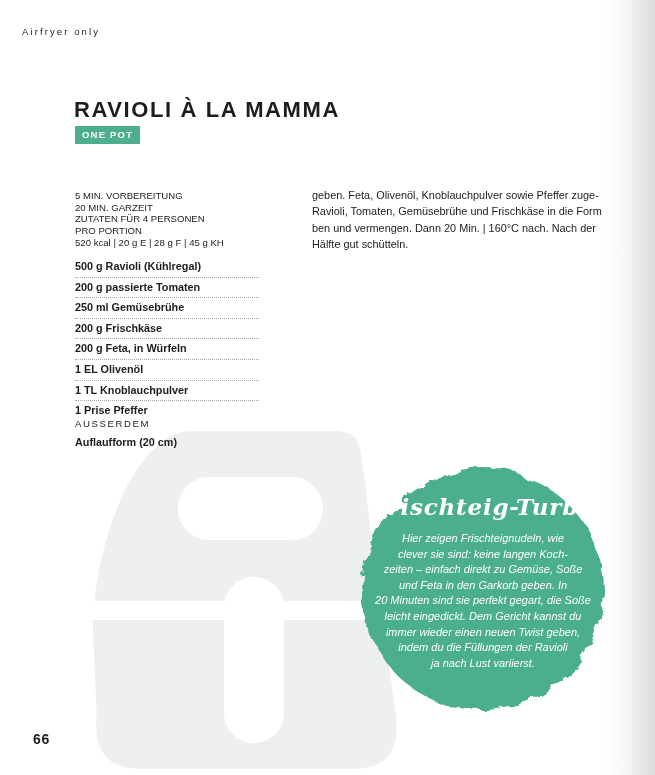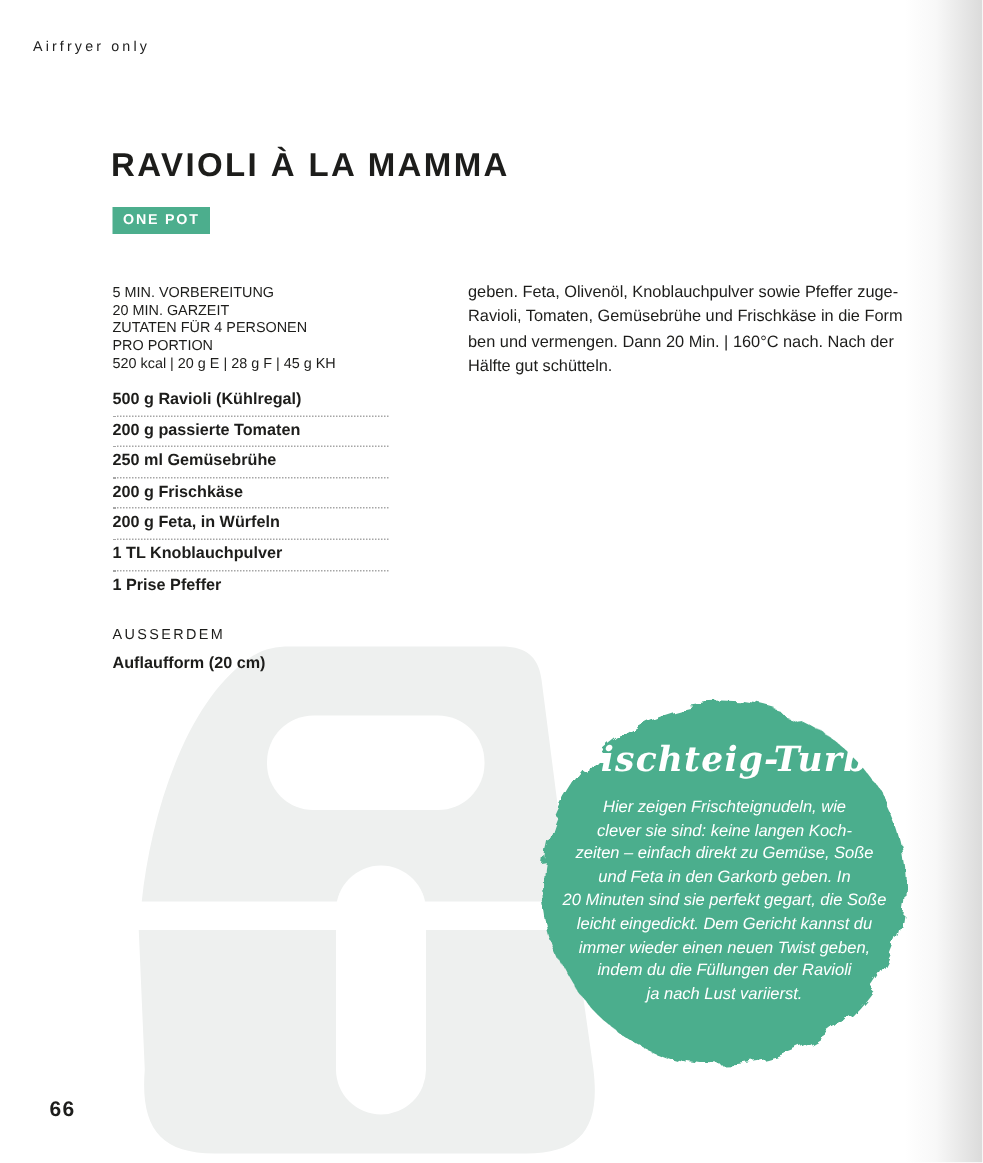--- a/index.html
+++ b/index.html
@@ -23,21 +23,21 @@
   }
   .title{
     position:absolute;left:74px;top:97px;z-index:4;
     font-size:22px;font-weight:bold;letter-spacing:1.6px;color:var(--ink);
     white-space:nowrap;
   }
   .badge{
     position:absolute;left:75px;top:126px;z-index:4;
     background:var(--green);color:#fff;
     font-size:9.5px;font-weight:bold;letter-spacing:1.2px;
-    padding:0 7px;height:18px;line-height:18px;margin-top:12px;
+    padding:0 7px;height:18px;line-height:18px;
   }
   .meta{
     position:absolute;left:75px;top:190px;z-index:4;
     font-size:9.6px;line-height:11.7px;white-space:nowrap;
   }
   .ingredients{
     position:absolute;left:75px;top:257px;width:184px;z-index:4;
     margin:0;padding:0;list-style:none;
     font-size:10.8px;font-weight:bold;
   }
@@ -127,20 +127,21 @@
     <div>PRO PORTION</div>
     <div>520 kcal | 20 g E | 28 g F | 45 g KH</div>
   </div>
 
 <ul class="ingredients">
     <li>500 g Ravioli (Kühlregal)</li>
     <li>200 g passierte Tomaten</li>
     <li>250 ml Gemüsebrühe</li>
     <li>200 g Frischkäse</li>
     <li>200 g Feta, in Würfeln</li>
+    <li>1 EL Olivenöl</li>
     <li>1 TL Knoblauchpulver</li>
     <li>1 Prise Pfeffer</li>
   </ul>
 
 <div class="ausserdem">AUSSERDEM</div>
 <div class="extra">Auflaufform (20 cm)</div>
 
 <div class="instructions">
     <div><span>geben. Feta, Olivenöl, Knoblauchpulver sowie Pfeffer zuge-</span></div>
     <div><span>Ravioli, Tomaten, Gemüsebrühe und Frischkäse in die Form</span></div>

